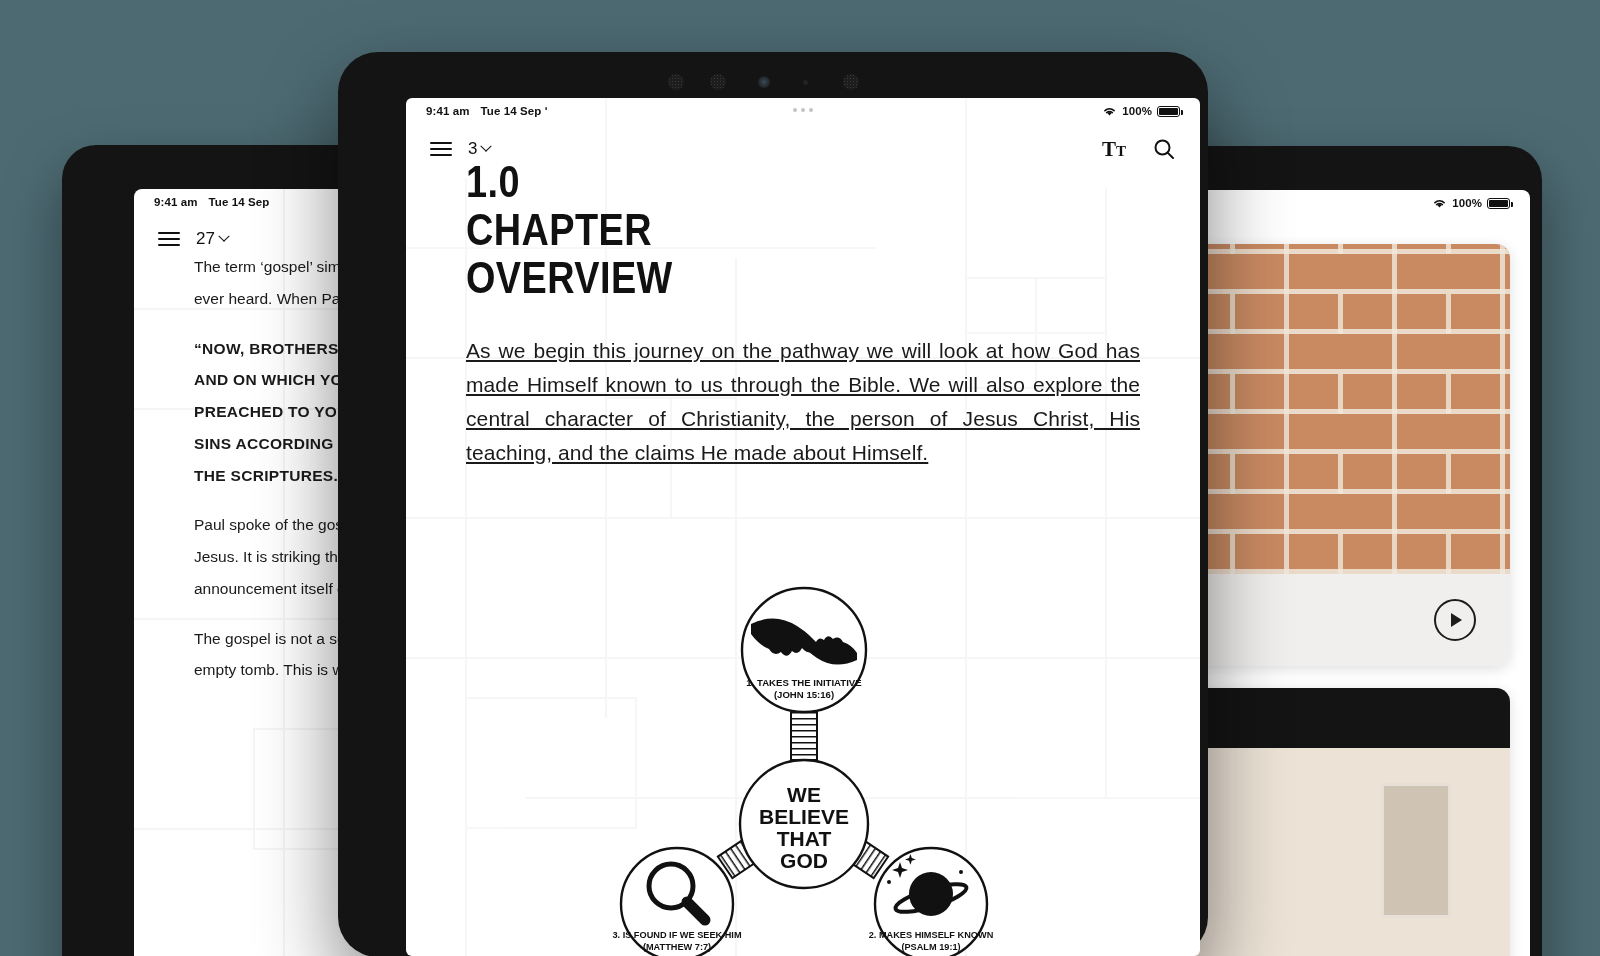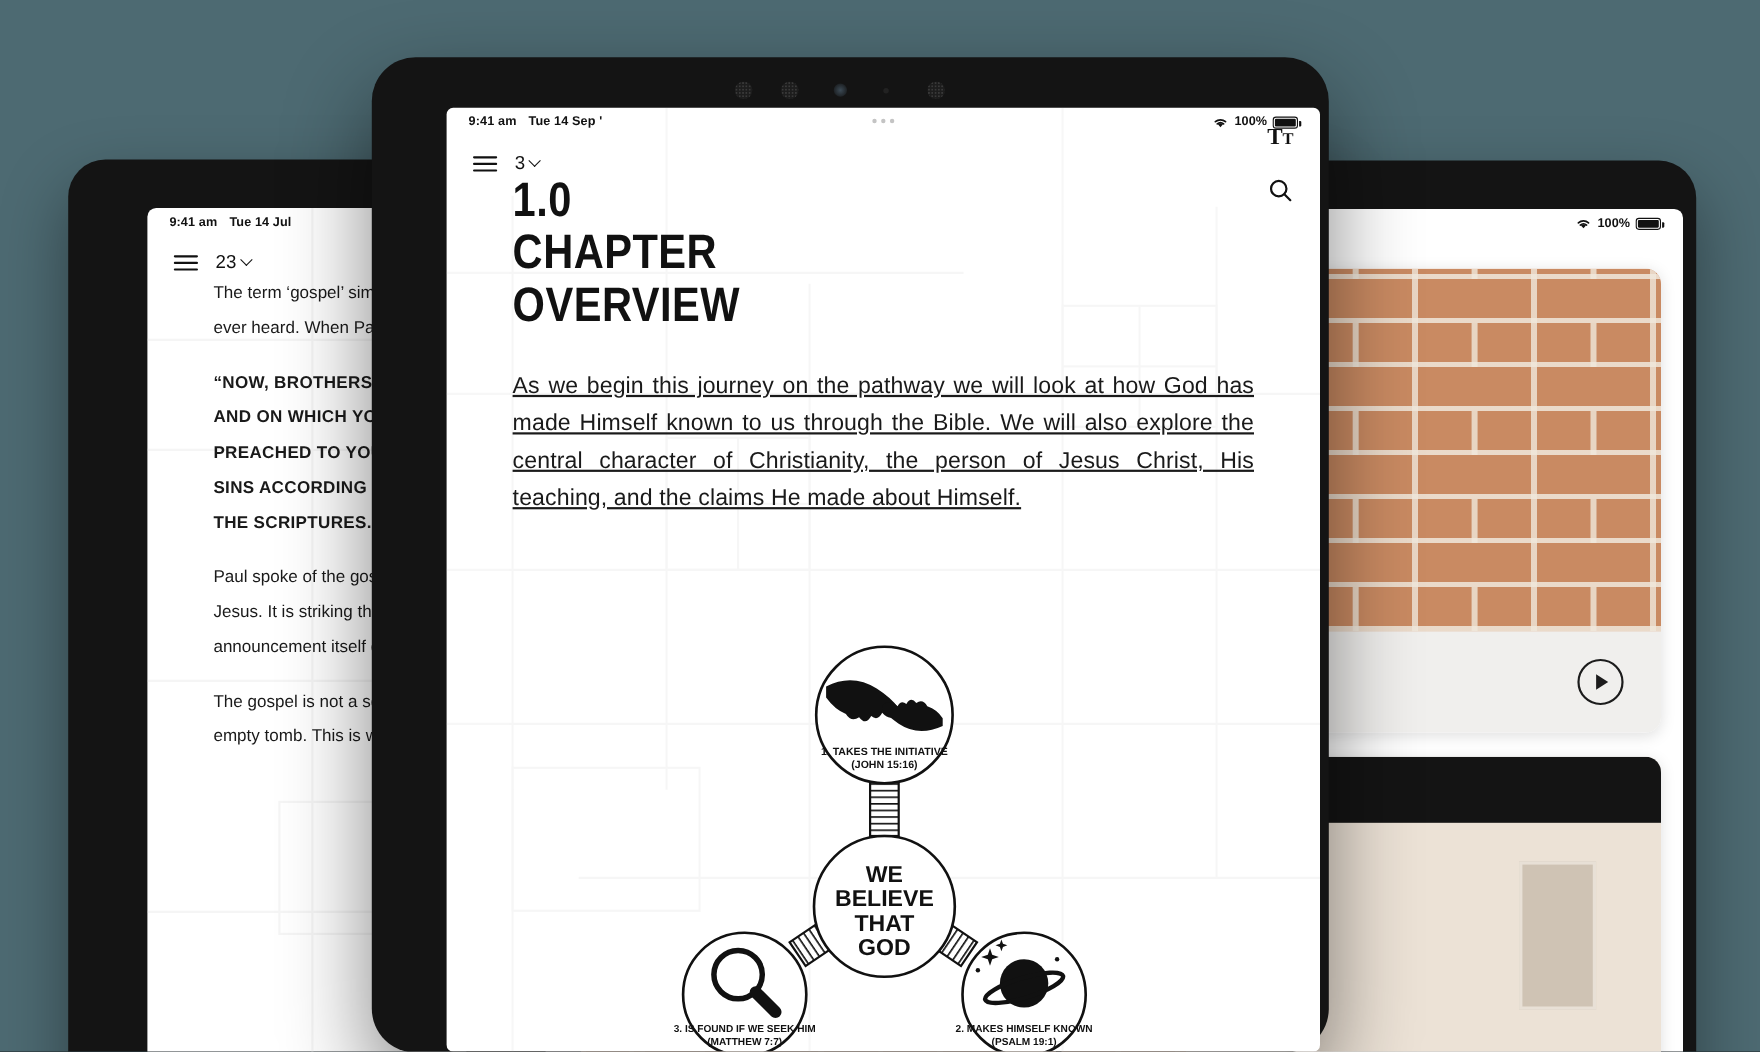--- a/index.html
+++ b/index.html
@@ -42,21 +42,21 @@
              border-radius:3px; position:relative; }
   .battery:after { content:""; position:absolute; right:-4px; top:3px; width:2px;
                    height:5px; background:#111; border-radius:0 1px 1px 0; }
   .battery i { position:absolute; left:1.3px; top:1.3px; bottom:1.3px; right:1.3px;
                background:#111; border-radius:1px; display:block; }
 
   
   .toolbar { position:absolute; left:0; right:0; display:flex; align-items:center;
              justify-content:space-between; padding:0 24px; }
   .tb-left { display:flex; align-items:center; gap:16px; }
-  .tb-right { display:flex; align-items:center; gap:26px;flex-direction:column; }
+  .tb-right { display:flex; align-items:center; gap:26px; }
   .hamburger { display:flex; flex-direction:column; justify-content:space-between;
                width:22px; height:14px; cursor:pointer; }
   .hamburger span { display:block; height:2px; background:#111; border-radius:1px; }
   .pagenum { display:flex; align-items:center; gap:5px; font-size:17px; color:#111;
              font-weight:500; }
   .chev { width:8px; height:8px; border-right:1.8px solid #111;
           border-bottom:1.8px solid #111; transform:rotate(45deg) translate(-2px,-2px); }
   .icon-tt { font-family:"Liberation Serif", serif; font-weight:bold; color:#111;
              line-height:1; }
   .icon-tt .big { font-size:21px; }
@@ -145,34 +145,34 @@
           <rect x="360" y="250" width="180" height="140"></rect>
           <rect x="600" y="440" width="220" height="160"></rect>
           <rect x="120" y="540" width="150" height="120"></rect>
           <path d="M360 320 H540 M450 250 V390 M600 520 H820 M710 440 V600"></path>
         </g>
       </svg>
 
       <div class="statusbar">
         <div class="sb-left">
           <span>9:41 am</span>
-          <span>Tue 14 Jul</span>
+          <span>Tue 14 Sep</span>
         </div>
         <div class="sb-right"></div>
       </div>
 
       <div class="toolbar" style="top:28px;height:44px;">
         <div class="tb-left">
           <div class="hamburger">
               <span></span>
               <span></span>
               <span></span>
             </div>
           <div class="pagenum">
-            <span>23</span>
+            <span>27</span>
             <span class="chev"></span>
           </div>
         </div>
       </div>
 
       <div class="lp">
         <p>The term ‘gospel’ simply means good news. The gospel, however, is not just any good news, it is the most astonishing news the world has ever heard. When Paul wrote to the church in Corinth he summarised the gospel:</p>
         <p class="quote">“NOW, BROTHERS AND SISTERS, I WANT TO REMIND YOU OF THE GOSPEL I PREACHED TO YOU, WHICH YOU RECEIVED AND ON WHICH YOU HAVE TAKEN YOUR STAND. BY THIS GOSPEL YOU ARE SAVED, IF YOU HOLD FIRMLY TO THE WORD I PREACHED TO YOU. FOR WHAT I RECEIVED I PASSED ON TO YOU AS OF FIRST IMPORTANCE: THAT CHRIST DIED FOR OUR SINS ACCORDING TO THE SCRIPTURES, THAT HE WAS BURIED, THAT HE WAS RAISED ON THE THIRD DAY ACCORDING TO THE SCRIPTURES.” (1 CORINTHIANS 15:1-4)</p>
         <p>Paul spoke of the gospel as news that is received and stood upon, and he brings to the centre of that news the death and resurrection of Jesus. It is striking that Paul can say that we are saved by this news “by which you are being saved”. Paul is effectively saying that the announcement itself carries the power to set free.</p>
         <p>The gospel is not a set of rules to be followed, but a person to be trusted. At the centre of the Christian faith is the story of the cross and the empty tomb. This is why the ‘ABCs’ of faith begin here.</p>

